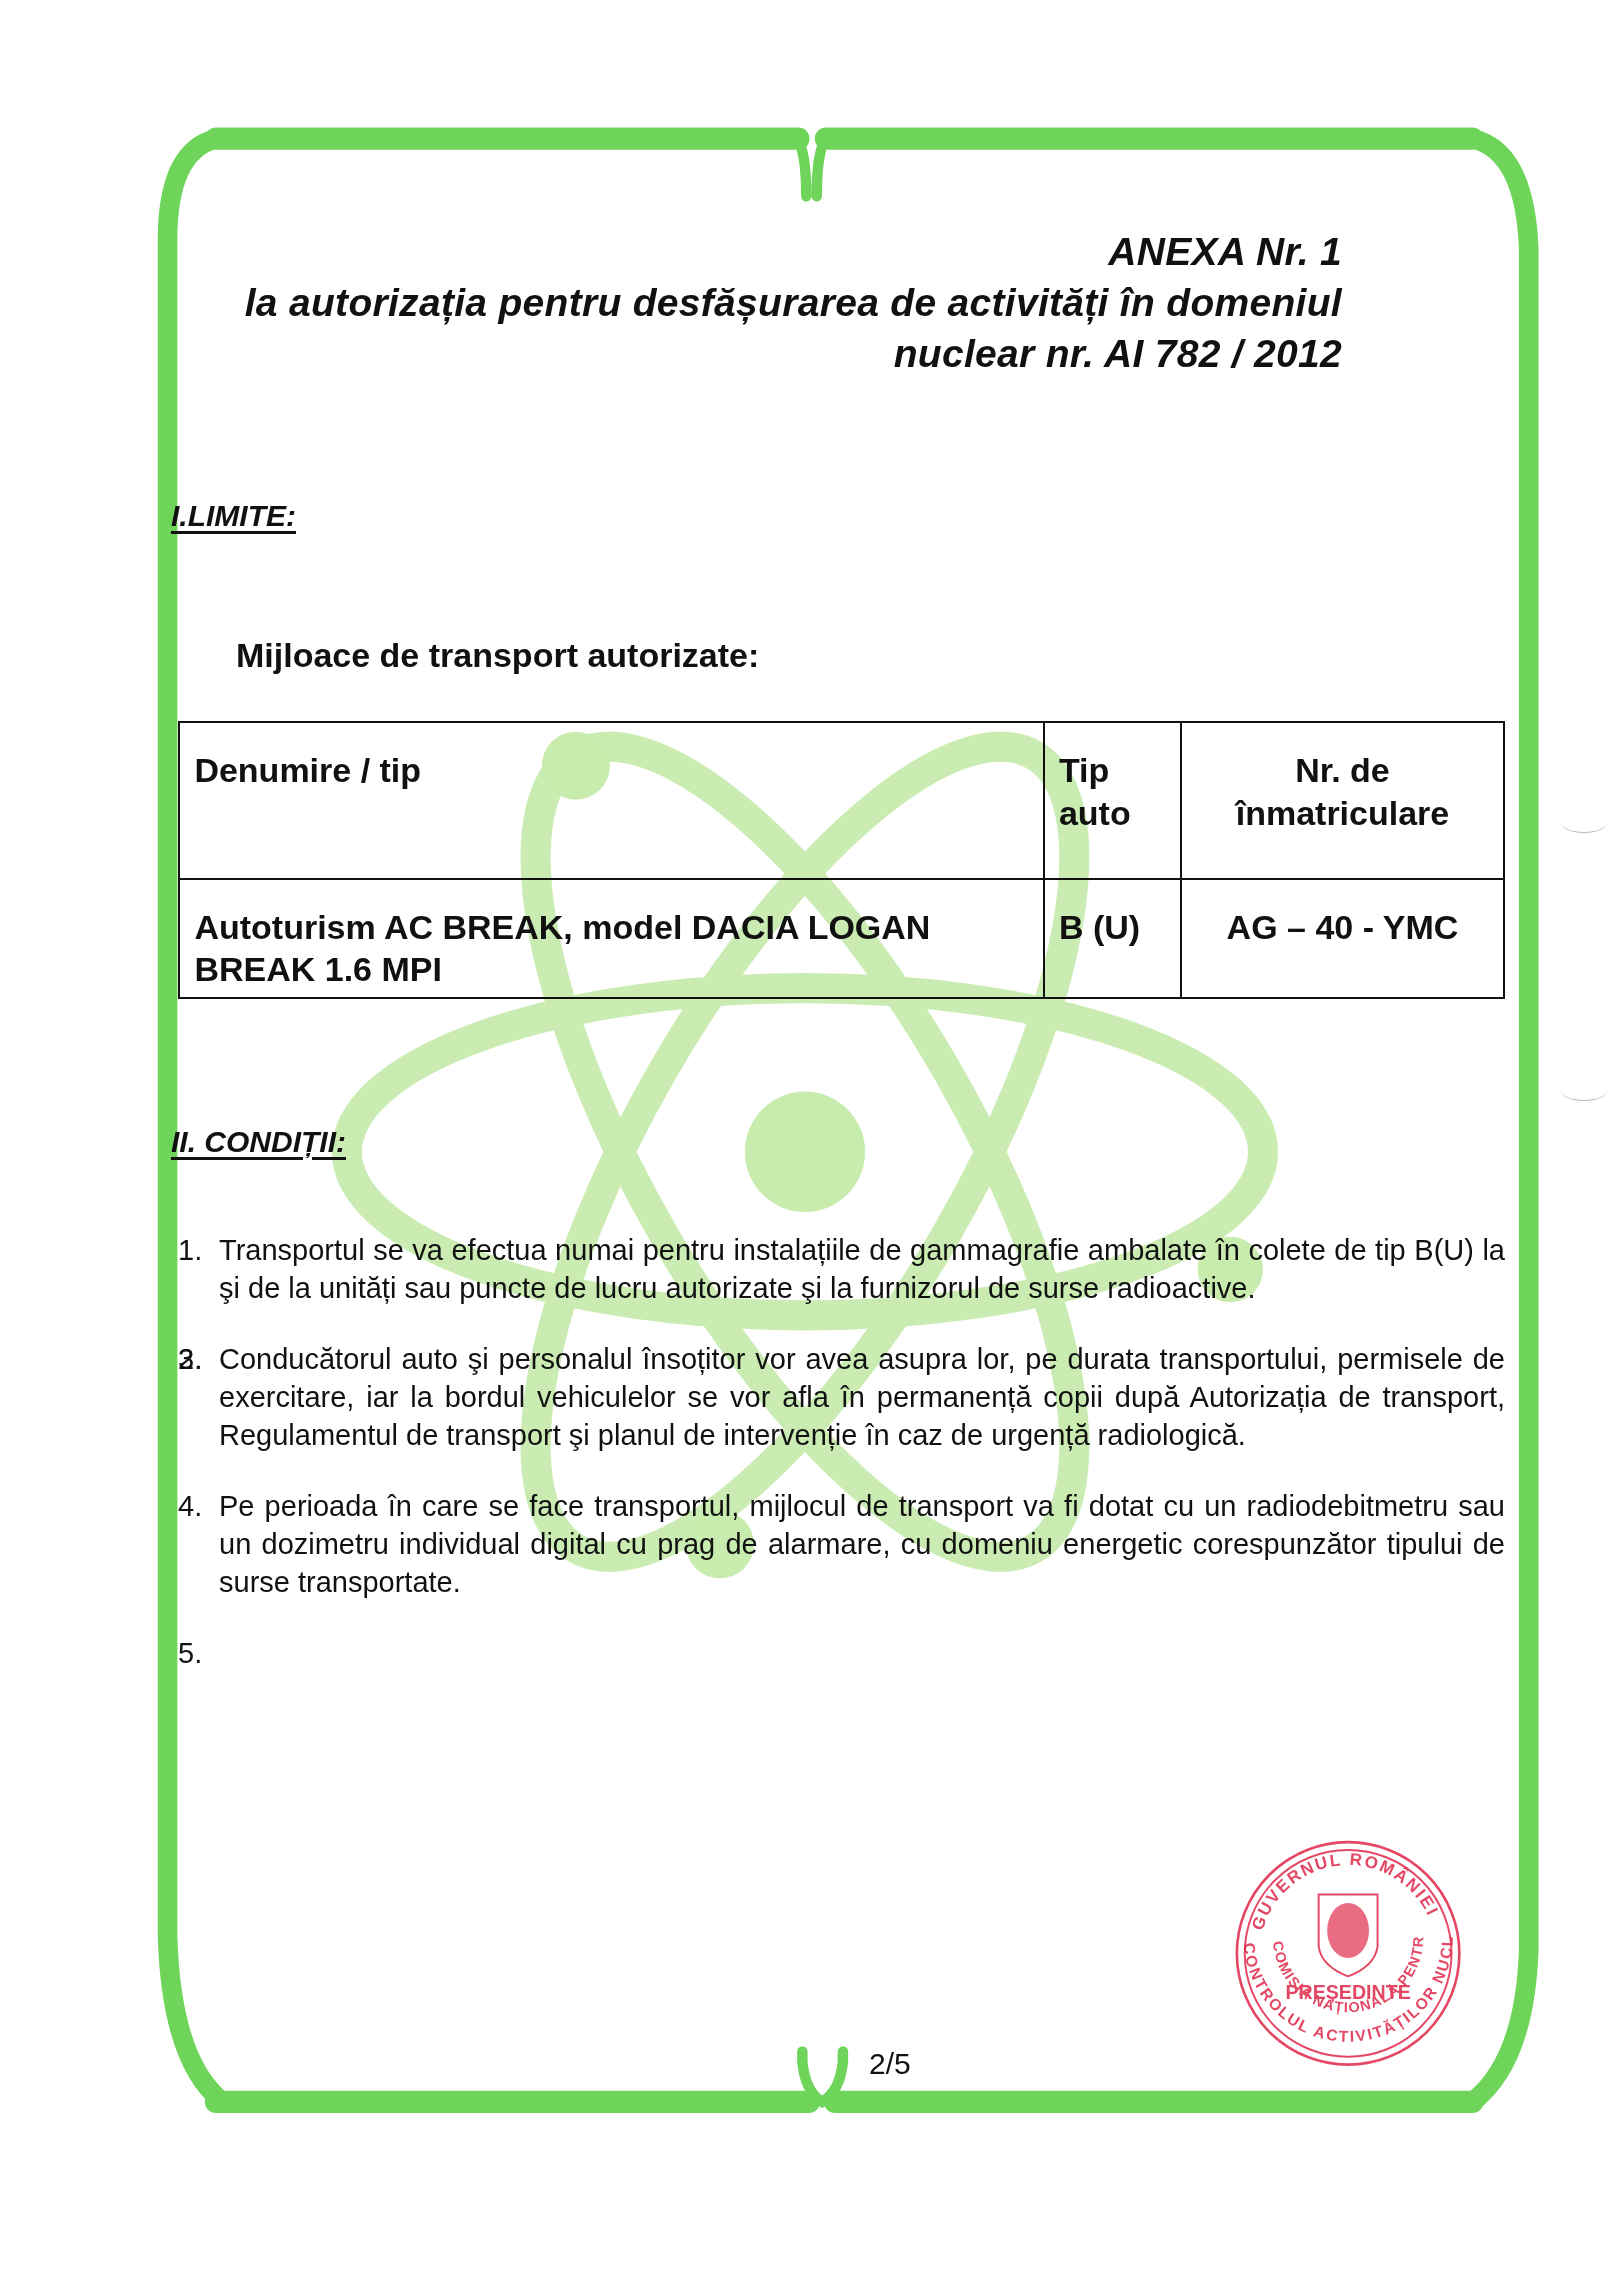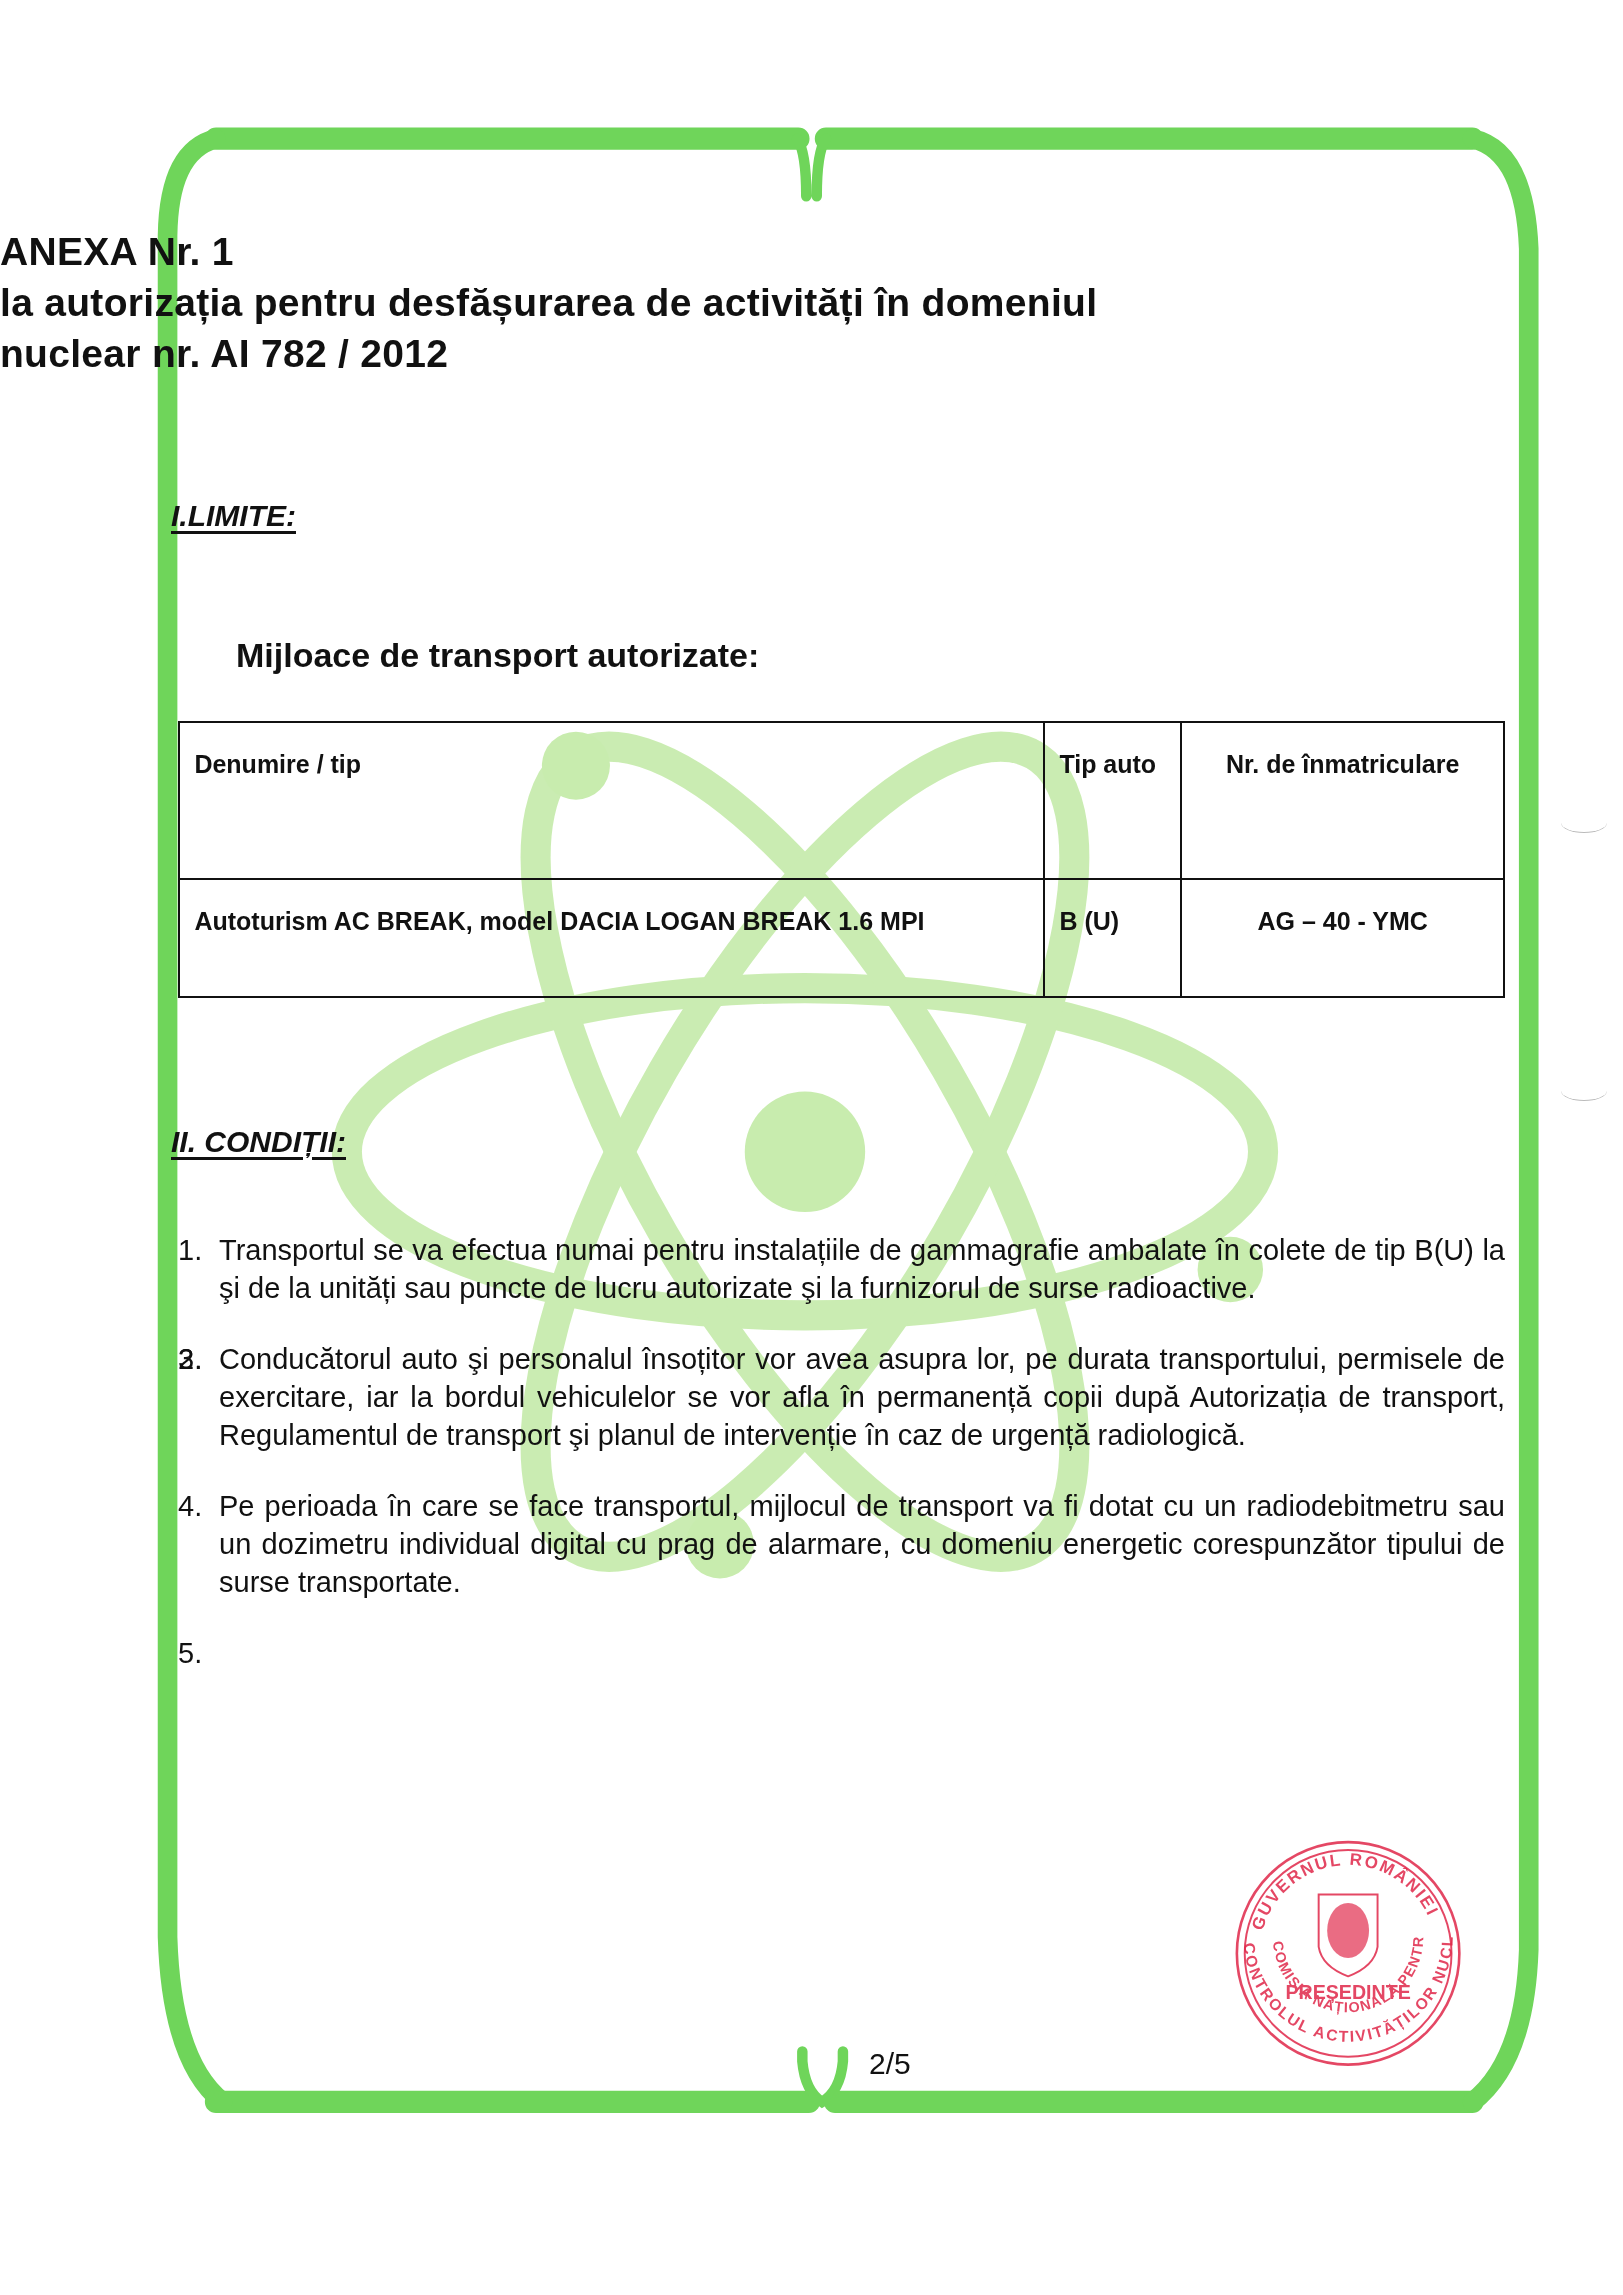--- a/index.html
+++ b/index.html
@@ -1,25 +1,25 @@
 <!DOCTYPE html>
 <html style="font-size:10.5px"><head>
 <meta charset="utf-8">
 <style>
   html, body { margin: 0; padding: 0; background: #ffffff; }
   body { width: 1623px; height: 2295px; position: relative; overflow: hidden;
          font-family: "Liberation Sans", "DejaVu Sans", sans-serif; color: #111; }
   #frame-svg, #atom-svg, #stamp-svg { position: absolute; left: 0; top: 0; }
-  .title { position: absolute; left: 0; width: 1342px; text-align: left;
-           font-weight: bold; font-size: 39px; line-height: 1; letter-spacing: 0.3px; }
+  .title { position: absolute; left: 0; width: 1342px; text-align: right;
+           font-weight: bold; font-size: 39px; line-height: 1; letter-spacing: 0.3px; font-style: italic; }
   .section-head { position: absolute; font-weight: bold; font-style: italic; font-size: 30px;
                   text-decoration: underline; text-decoration-thickness: 3.3px; text-underline-offset: 5.2px; }
   .subhead { position: absolute; font-weight: bold; font-size: 34px; }
   table.vehicles { position: absolute; left: 178px; top: 721px; width: 1327px;
-                   border-collapse: collapse; font-weight: bold; font-size: 25px; border-radius: 23px; }
+                   border-collapse: collapse; font-weight: bold; font-size: 34px; border-radius: 23px; }
   table.vehicles td, table.vehicles th { border: 2px solid #111; vertical-align: top;
                    padding: 26px 14.4px 6.5px 14.4px; text-align: left; font-weight: bold; line-height: 1.25; }
   table.vehicles th.c3, table.vehicles td.c3 { text-align: center; }
   table.vehicles th { height: 122px; }
   table.vehicles td { height: 84px; }
   .col1 { width: 840px; }
   .col2 { width: 107px; }
   .col3 { width: 293px; }
   ol.conditions { position: absolute; left: 178px; top: 1231px; width: 1327px; margin: 0; padding: 0;
                   list-style: none; font-size: 29px; line-height: 38px; }

